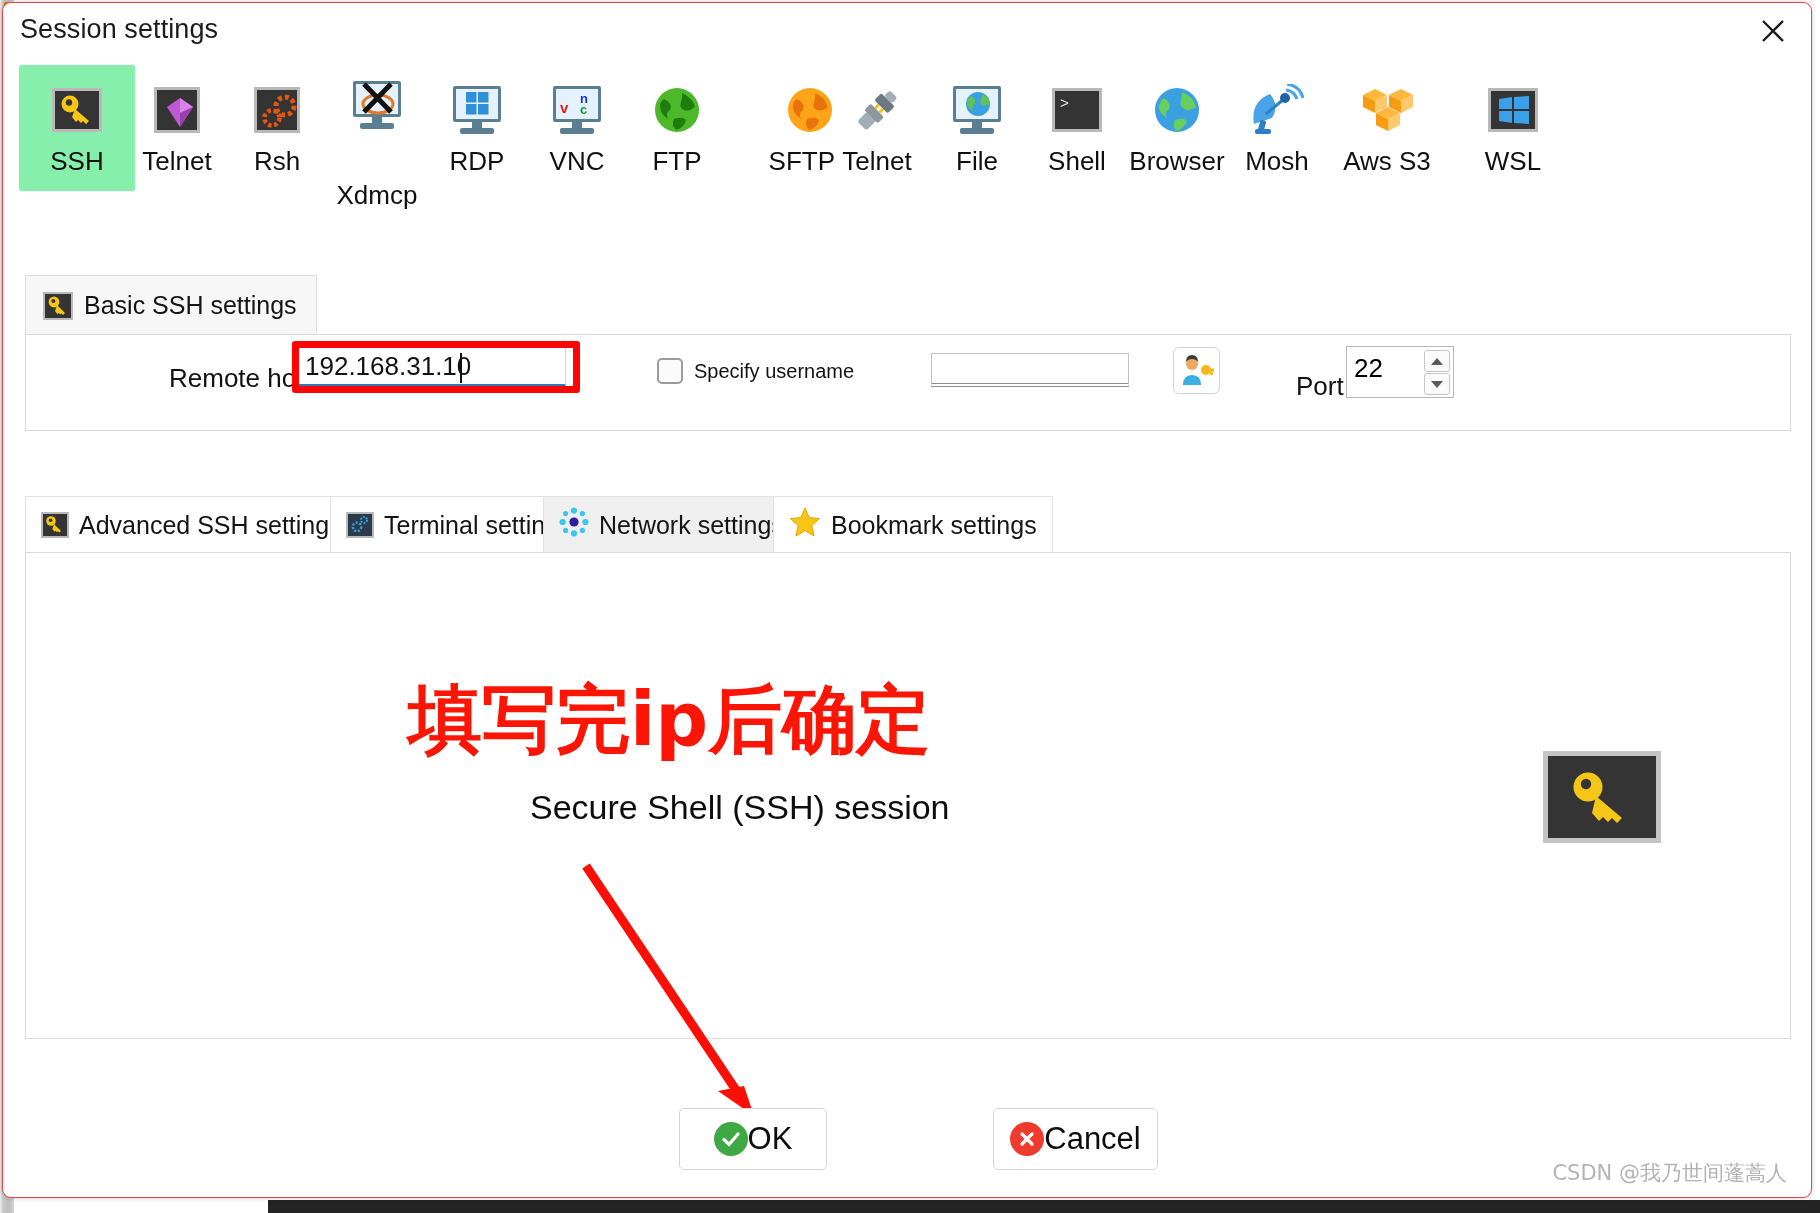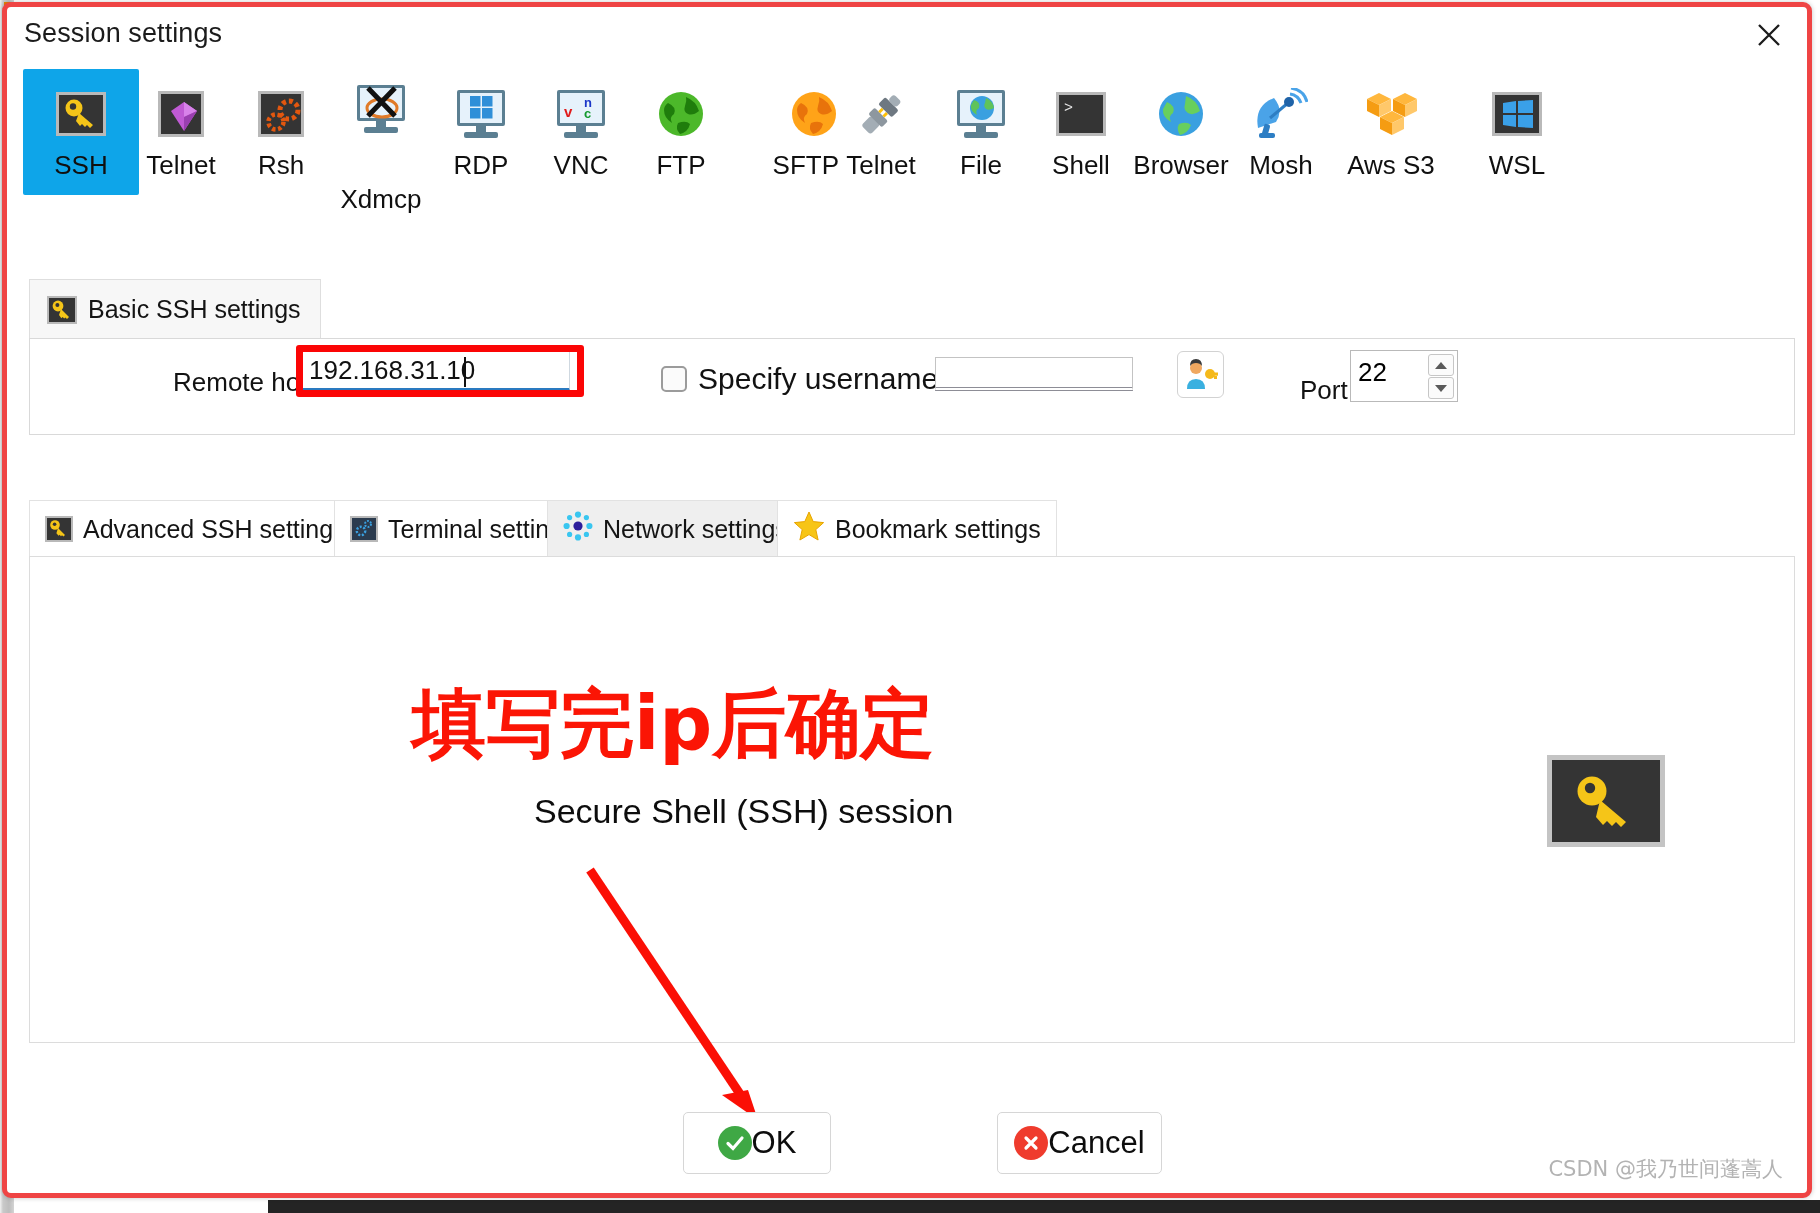--- a/index.html
+++ b/index.html
@@ -21,21 +21,21 @@
   .bg-bottom-dark {
     position: absolute; left: 268px; top: 1200px; width: 1552px; height: 13px;
     background: #242424;
   }
 
   
   #dialog {
     position: absolute; left: 2px; top: 2px;
     width: 1810px; height: 1196px;
     background: #ffffff;
-    border: 5px solid #ef4444;
+    border: 1px solid #ef4444;
     border-radius: 9px;
     box-shadow: 0 0 5px rgba(0,0,0,.22);
   }
 
   
   .titlebar {
     position: relative; height: 56px;
     border-top-left-radius: 9px; border-top-right-radius: 9px;
     background: #ffffff;
   }
@@ -55,21 +55,21 @@
   .proto-bar {
     position: absolute; left: 0; top: 56px; width: 1810px; height: 145px;
   }
   .proto {
     position: absolute; top: 6px;
     width: 116px; height: 126px;
     display: flex; flex-direction: column; align-items: center;
     justify-content: flex-start; padding-top: 16px;
     cursor: pointer; border-radius: 2px;
   }
-  .proto.selected { background: #0ea5e9; }
+  .proto.selected { background: #86efac; }
   .proto .ico { height: 58px; display:flex; align-items:center; justify-content:center; }
   .proto .lbl { margin-top: 7px; font-size: 26px; color: #101010; white-space: nowrap; }
 
   
   .tile {
     width: 50px; height: 44px; background: #343434;
     border: 3px solid #b9b9b9; display: block; position: relative;
   }
   .tile.sq { width: 46px; height: 46px; }
 
@@ -127,21 +127,21 @@
   }
 
   .cbx-wrap {
     position: absolute; left: 631px; top: 23px;
     display: flex; align-items: center; gap: 11px; cursor: pointer;
   }
   .cbx {
     width: 26px; height: 26px; border: 2px solid #9b9b9b;
     border-radius: 5px; background: #fbfbfb;
   }
-  .cbx-lbl { font-size: 30px; color: #121212; white-space: nowrap; }
+  .cbx-lbl { font-size: 20px; color: #121212; white-space: nowrap; }
 
   .user-input {
     position: absolute; left: 905px; top: 18px;
     width: 198px; height: 34px;
     background: #ffffff; border: 1px solid #c3c3c3;
     border-bottom: 4px double #8d8d96;
     font-size: 24px; padding: 0 6px; outline: none;
     font-family: "Liberation Sans", sans-serif;
   }
   .user-btn {

